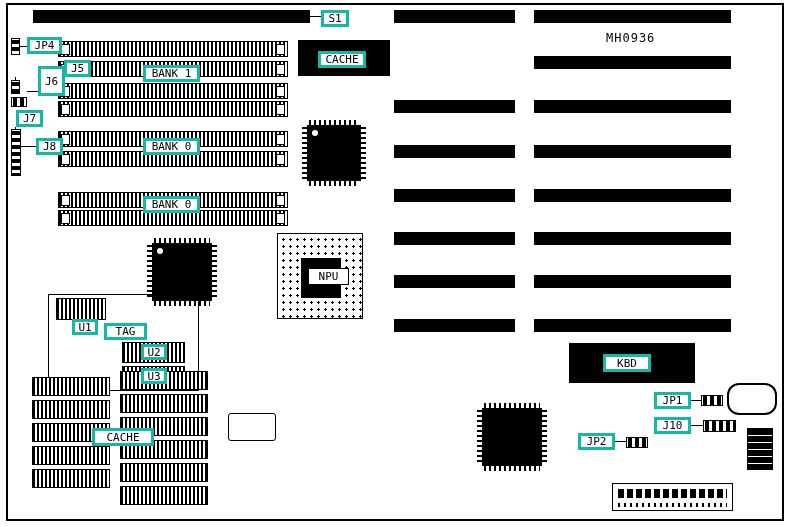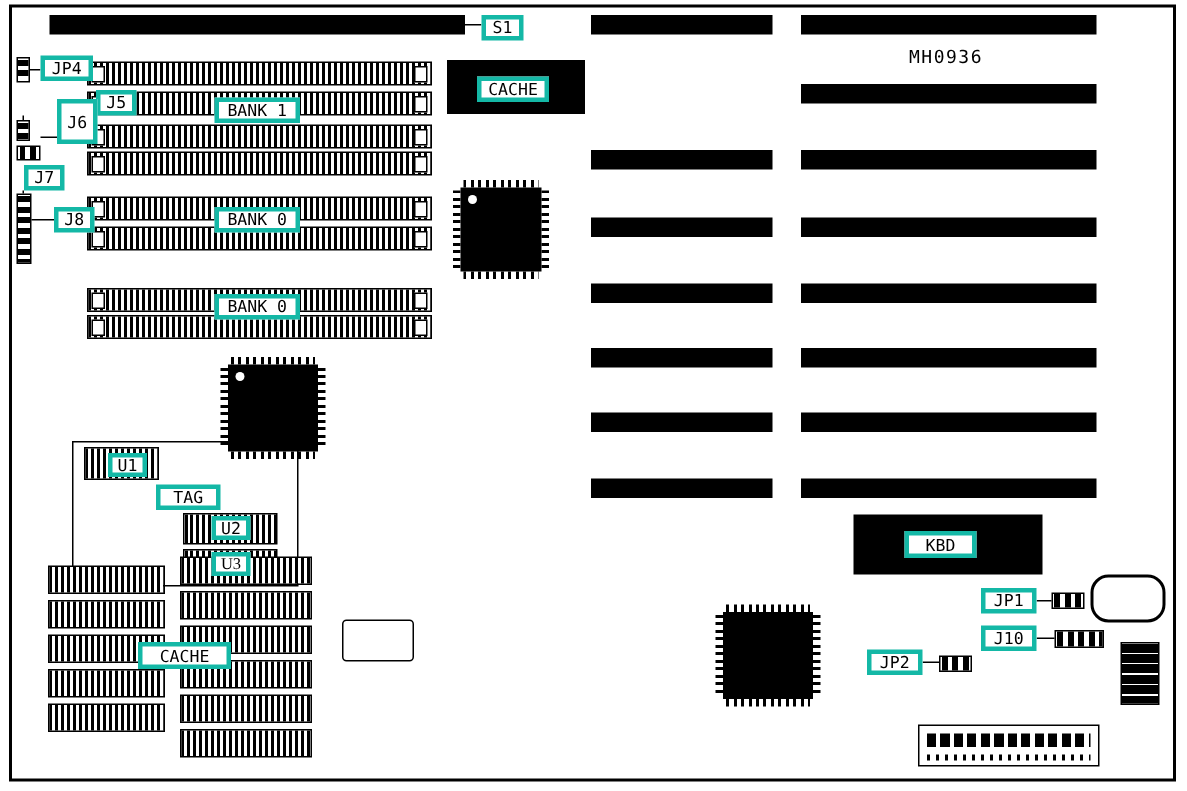--- a/index.html
+++ b/index.html
@@ -137,29 +137,33 @@
 
   <div class="qfp" style="left:147px;top:238px;width:70px;height:68px;">
     <div class="pt"></div>
     <div class="pb"></div>
     <div class="pl"></div>
     <div class="pr"></div>
     <div class="body"></div>
     <div class="dot tl"></div>
   </div>
 
+  <div class="pga" style="left:277px;top:233px;width:86px;height:86px;">
+    <div class="core"></div>
+    <div class="lbl-in" style="left:30px;top:34px;width:41px;height:17px;">NPU</div>
+  </div>
 
   <div class="outline" style="left:48px;top:294px;width:151px;height:97px;"></div>
   <div class="dip" style="left:56px;top:298px;width:50px;height:22px;"></div>
-  <div class="lbl" style="left:72px;top:302px;width:26px;height:16px;text-align:center;">U1</div>
+  <div class="lbl" style="left:72px;top:319px;width:26px;height:16px;text-align:center;">U1</div>
   <div class="lbl" style="left:104px;top:323px;width:43px;height:17px;">TAG</div>
   <div class="dip" style="left:122px;top:342px;width:63px;height:21px;"></div>
   <div class="lbl" style="left:141px;top:344px;width:26px;height:16px;">U2</div>
   <div class="dip" style="left:122px;top:366px;width:63px;height:21px;"></div>
-  <div class="lbl" style="left:141px;top:368px;width:26px;height:16px;font-family:Liberation Serif, serif;">U3</div>
+  <div class="lbl" style="left:141px;top:368px;width:26px;height:16px;">U3</div>
 
   <div class="dip" style="left:32px;top:377px;width:78px;height:19px;"></div>
   <div class="dip" style="left:32px;top:400px;width:78px;height:19px;"></div>
   <div class="dip" style="left:32px;top:423px;width:78px;height:19px;"></div>
   <div class="dip" style="left:32px;top:446px;width:78px;height:19px;"></div>
   <div class="dip" style="left:32px;top:469px;width:78px;height:19px;"></div>
 
   <div class="dip" style="left:120px;top:371px;width:88px;height:19px;"></div>
   <div class="dip" style="left:120px;top:394px;width:88px;height:19px;"></div>
   <div class="dip" style="left:120px;top:417px;width:88px;height:19px;"></div>

